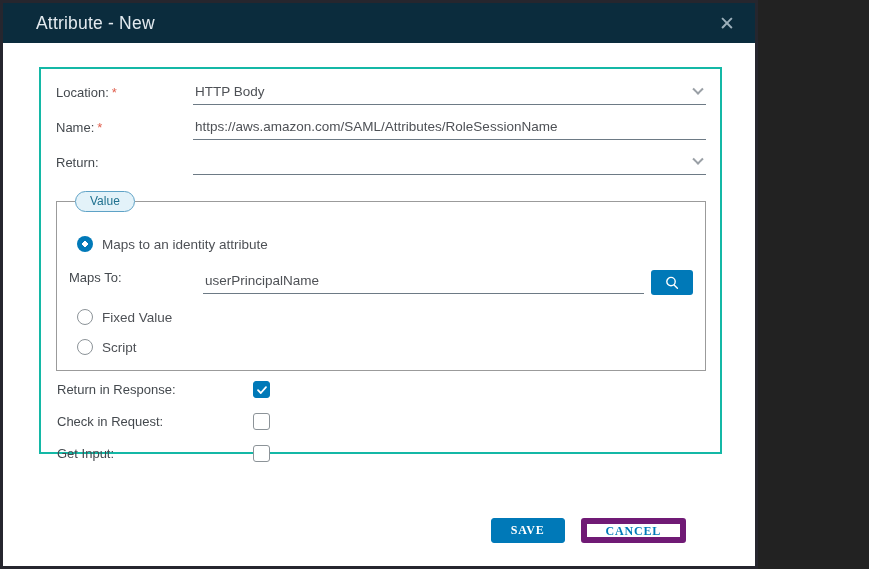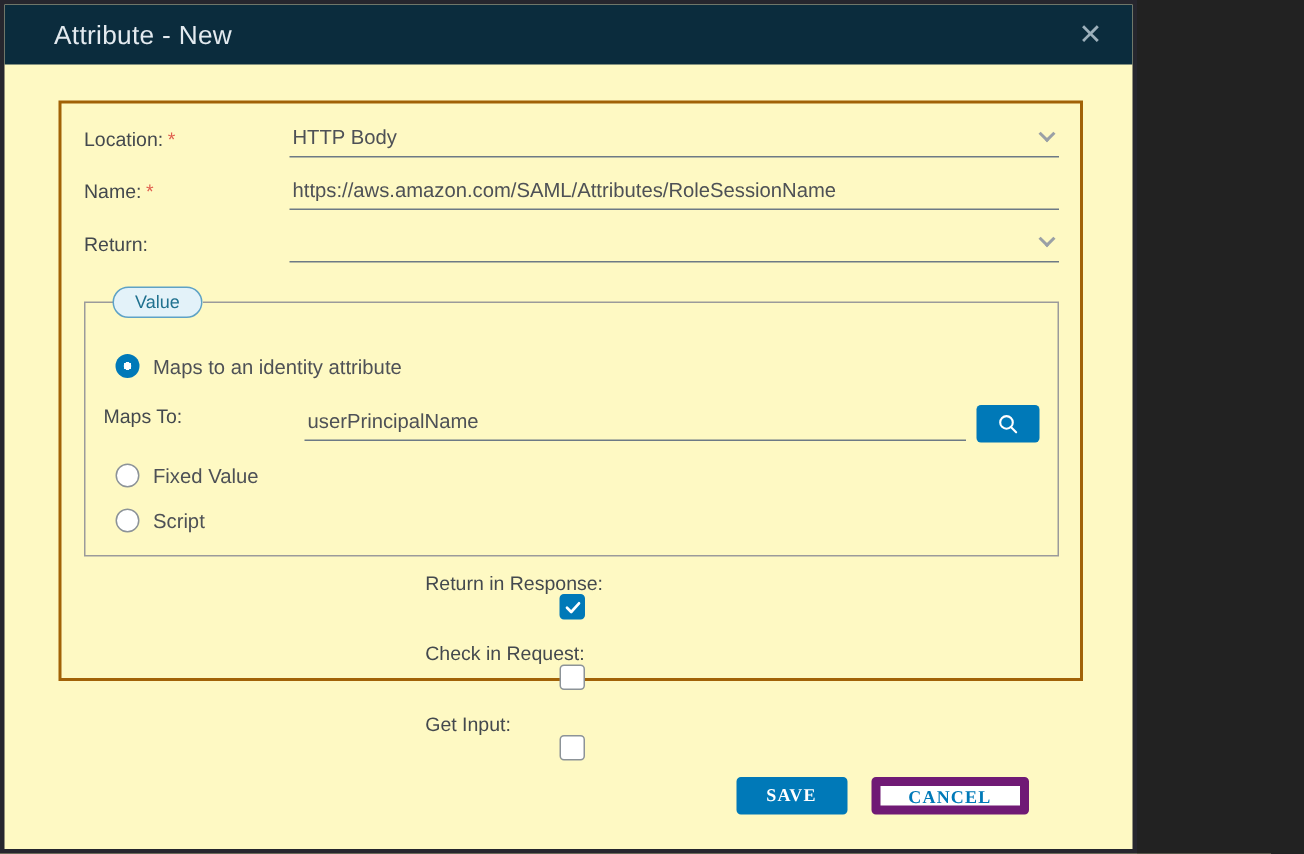--- a/index.html
+++ b/index.html
@@ -2,21 +2,21 @@
 <html><head>
 <meta charset="utf-8">
 <style>
   * { margin: 0; padding: 0; box-sizing: border-box; }
   html, body { background: #222; }
   body { font-family: "Liberation Sans", sans-serif; }
 
   .screen {
     width: 758px; height: 569px;
     border: 3px solid #26262e;
-    background: #fef9c3;
+    background: #ffffff;
     overflow: hidden;
     position: relative;
   }
 
   
   .titlebar {
     height: 40px;
     background: #0b2c3d;
     display: flex; align-items: center;
     padding: 0 20px 0 33px;
@@ -28,21 +28,21 @@
   .close-x {
     margin-left: auto;
     color: #9db0bb; font-size: 19px; line-height: 1;
     cursor: pointer; font-weight: 300;
   }
 
   
   .content { padding: 24px 33px 0 36px; }
 
   .form-box {
-    border: 2px solid #a16207;
+    border: 2px solid #14b8a6;
     height: 387px;
     padding: 12px 14px 0 15px;
   }
 
   .field-row {
     display: flex; align-items: flex-end;
     margin-bottom: 11px;
   }
   .field-label {
     width: 137px; flex: none;
@@ -120,21 +120,20 @@
     width: 42px; height: 25px;
     background: #0079b8; border: none; border-radius: 3px;
     display: flex; align-items: center; justify-content: center;
     cursor: pointer; margin-bottom: 0px;
   }
 
   
   .check-row {
     display: flex; align-items: center;
     margin: 0 0 15px 1px;
-    flex-direction: column;
   }
   .check-label {
     width: 196px; flex: none;
     font-size: 13px; color: #44494e; font-weight: 500;
   }
   .checkbox {
     width: 17px; height: 17px;
     border: 1px solid #8c9398; border-radius: 3px;
     background: #fff; cursor: pointer;
     display: flex; align-items: center; justify-content: center;

